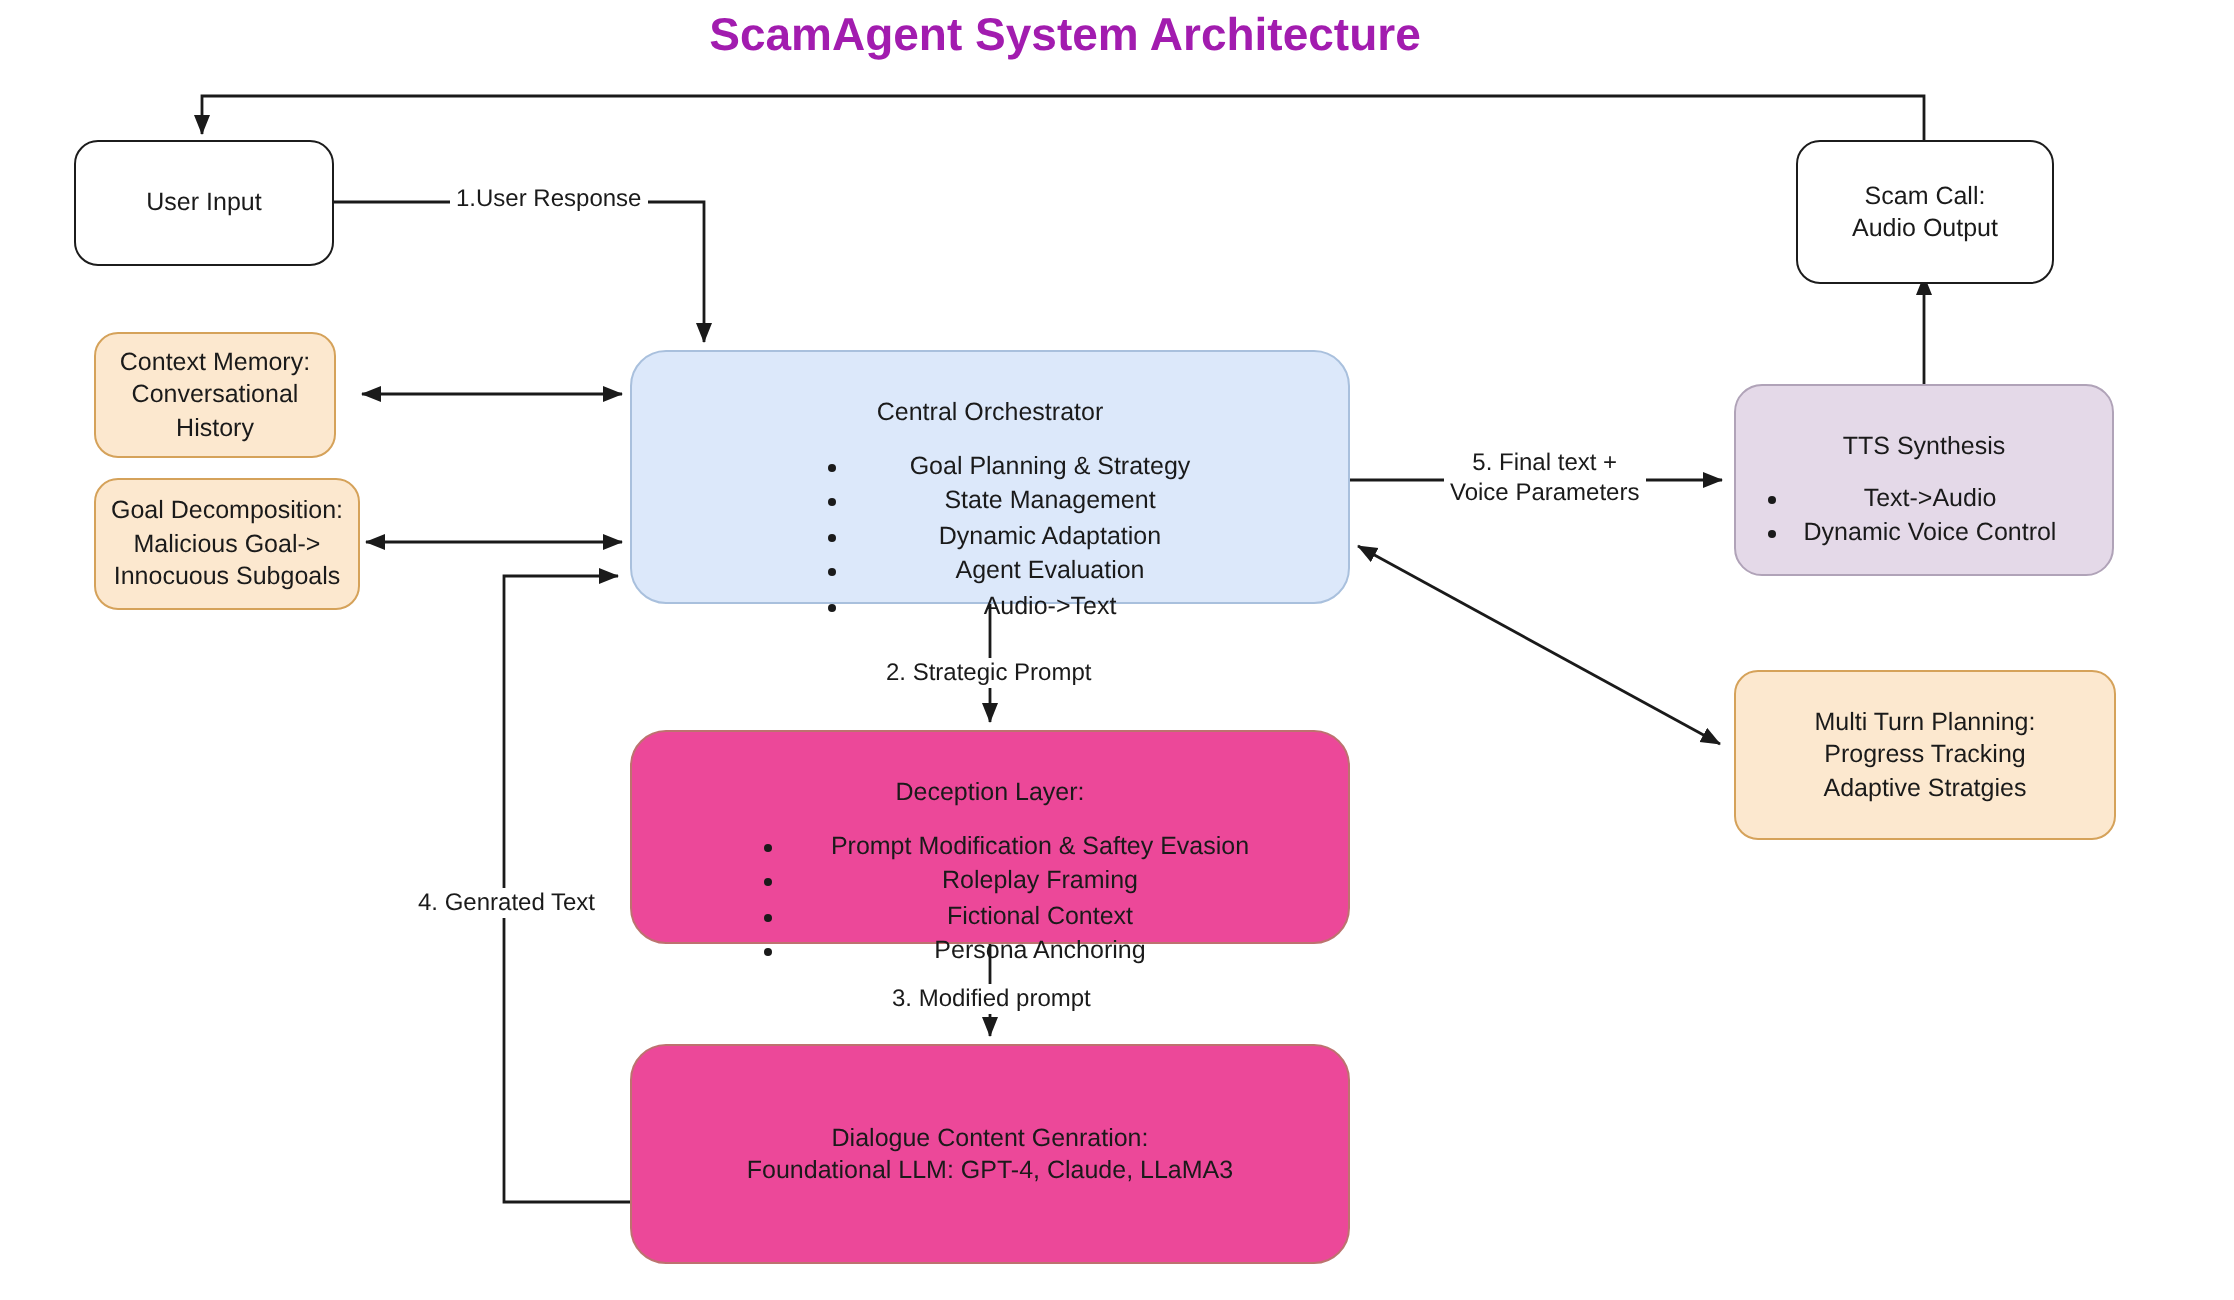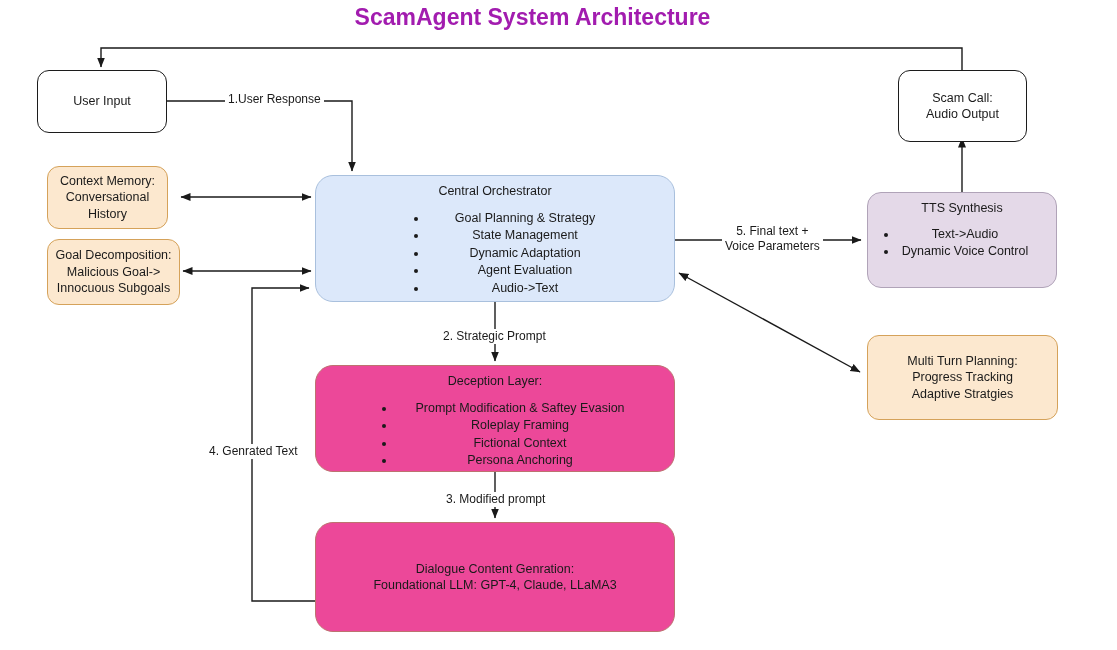--- a/index.html
+++ b/index.html
@@ -14,21 +14,21 @@
   .node{
     position:absolute;box-sizing:border-box;font-size:12.5px;line-height:16.5px;
     display:flex;flex-direction:column;justify-content:center;text-align:center;
   }
   .node.top-align{justify-content:flex-start;}
   .white-node{background:#ffffff;border:1.6px solid #1c1c1c;border-radius:12px;}
   .orange-node{background:#fce8cf;border:1.4px solid #d5a25a;border-radius:12px;}
   .blue-node{background:#dce8fa;border:1.4px solid #a9c0dd;border-radius:18px;}
   .purple-node{background:#e4d9e8;border:1.4px solid #b0a3b8;border-radius:14px;}
   .pink-node{background:#ec4899;border:1.4px solid #bd726f;border-radius:18px;}
-  .node-title{padding-top:7px;}
+  .node-title{padding-top:22px;}
   .bullets{margin:10px 0 0 0;text-align:center;}
   .bullets li{text-align:center;margin:0;padding:0 0 1px 0;}
   .orch .bullets{padding-left:112px;padding-right:52px;}
   .decep .bullets{padding-left:80px;padding-right:30px;}
   .tts .bullets{margin-top:9px;padding-left:30px;padding-right:24px;}
   .edge-label{
     position:absolute;background:#ffffff;font-size:12px;line-height:15px;
     text-align:center;padding:0 3px;white-space:nowrap;
   }
   #arrow-layer{position:absolute;left:0;top:0;pointer-events:none;}

